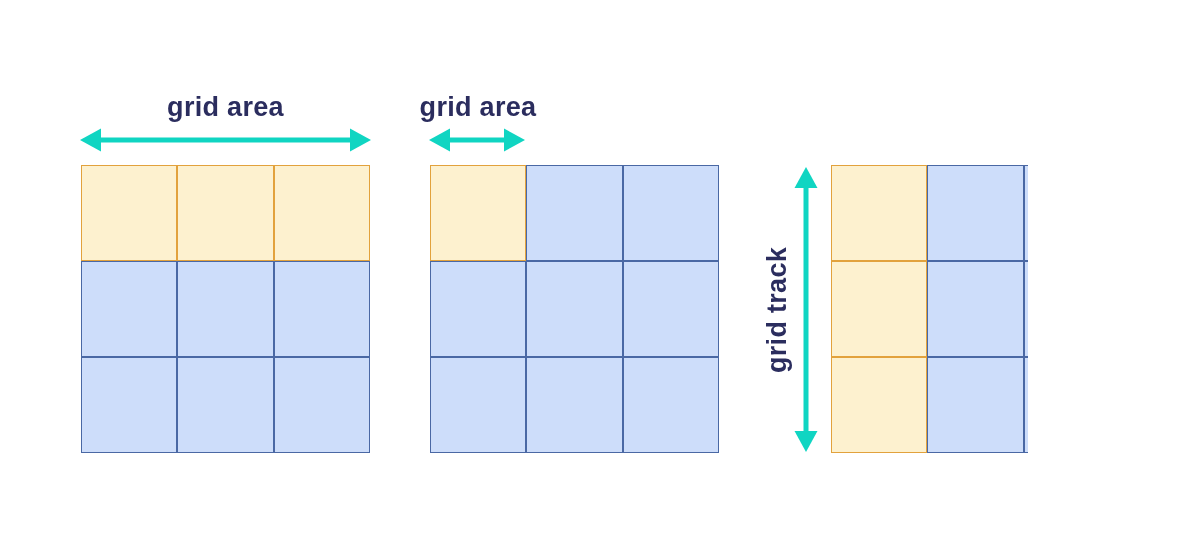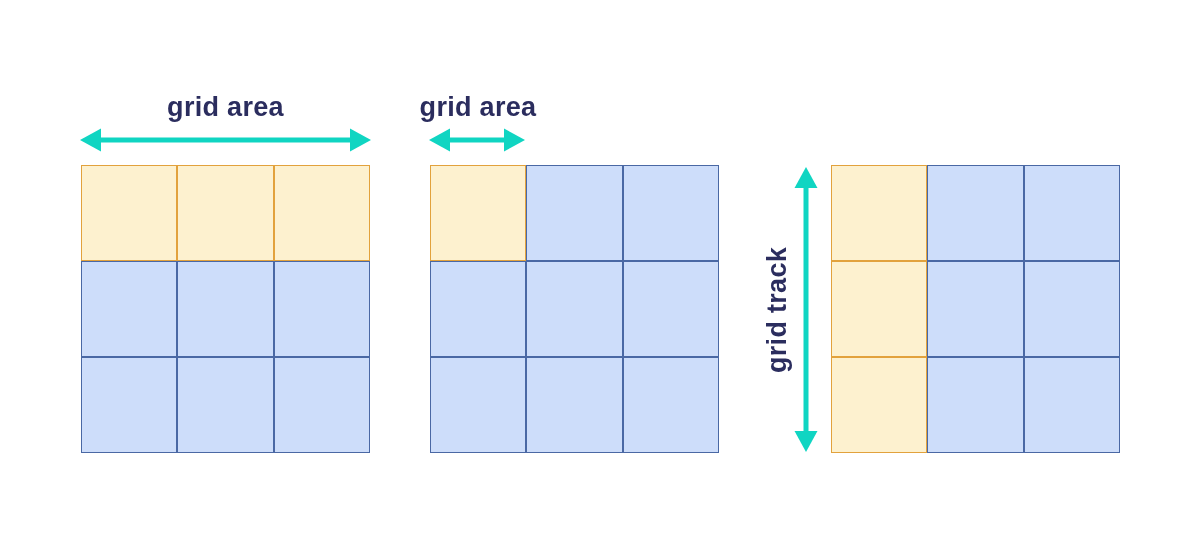--- a/index.html
+++ b/index.html
@@ -8,21 +8,21 @@
     --cell-yellow-border:#E2A23D;
     --cell-blue-fill:#CDDDFA;
     --cell-blue-border:#4A68A4;
     --arrow-teal:#10D5C2;
     --label-navy:#2B2D5E;
   }
   html,body{margin:0;padding:0;}
   body{font-family:"Liberation Sans", sans-serif;}
   .canvas{
     position:relative;
-    width:1200px;
+    width:1028px;
     height:543px;
     background:var(--background);
     overflow:hidden;
     text-decoration:underline;
   }
   .fig-label{
     position:absolute;
     font-weight:700;
     font-size:27px;
     letter-spacing:.3px;

